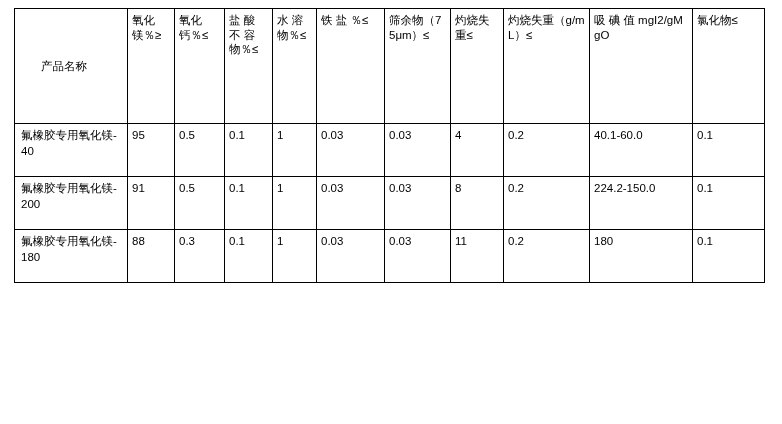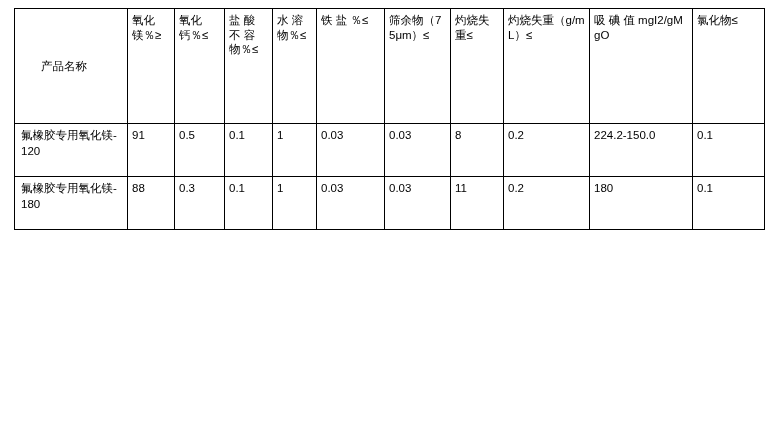--- a/index.html
+++ b/index.html
@@ -93,21 +93,34 @@
         <th>铁 盐 ％≤</th>
         <th>筛余物（75μm）≤</th>
         <th>灼烧失重≤</th>
         <th>灼烧失重（g/mL）≤</th>
         <th>吸  碘  值 mgI2/gMgO</th>
         <th>氯化物≤</th>
       </tr>
     </thead>
     <tbody>
       <tr>
-        <td class="name">氟橡胶专用氧化镁-120</td>
+        <td class="name">氟橡胶专用氧化镁-40</td>
+        <td>95</td>
+        <td>0.5</td>
+        <td>0.1</td>
+        <td>1</td>
+        <td>0.03</td>
+        <td>0.03</td>
+        <td>4</td>
+        <td>0.2</td>
+        <td>40.1-60.0</td>
+        <td>0.1</td>
+      </tr>
+      <tr>
+        <td class="name">氟橡胶专用氧化镁-200</td>
         <td>91</td>
         <td>0.5</td>
         <td>0.1</td>
         <td>1</td>
         <td>0.03</td>
         <td>0.03</td>
         <td>8</td>
         <td>0.2</td>
         <td>224.2-150.0</td>
         <td>0.1</td>

